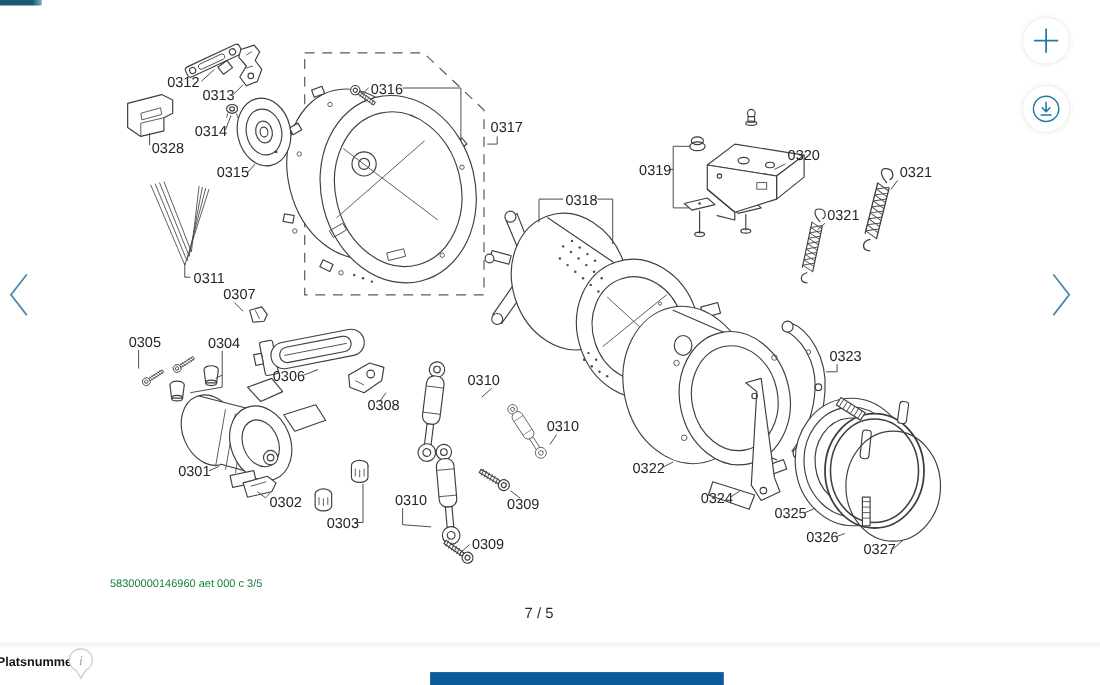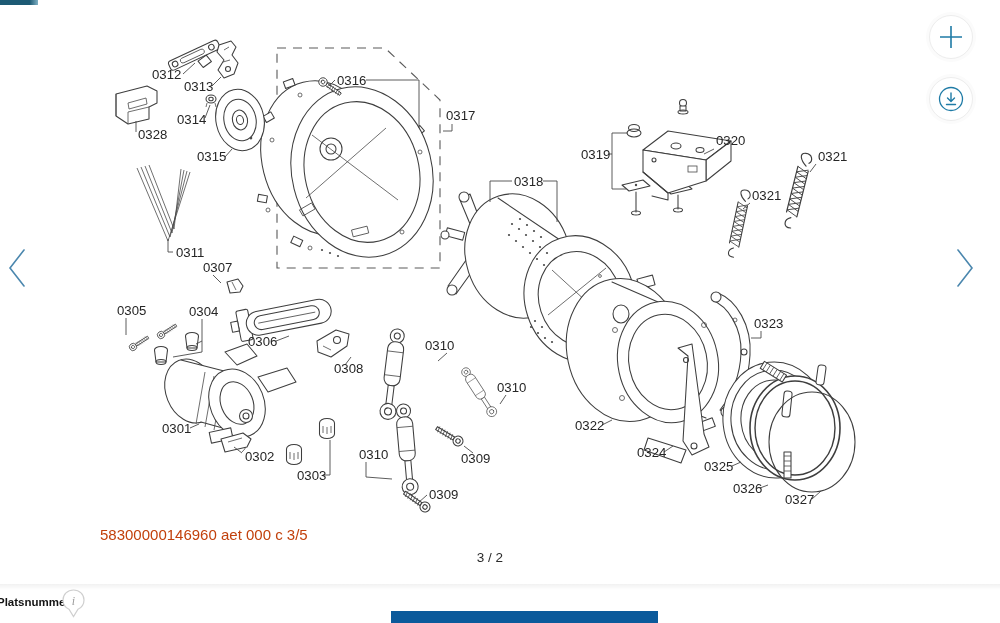--- a/index.html
+++ b/index.html
@@ -27,21 +27,21 @@
   .ln{stroke:#3e3e3e;fill:none;stroke-width:1.05;stroke-linecap:round;stroke-linejoin:round;}
   .wh{fill:#ffffff;stroke:#3e3e3e;stroke-width:1.05;stroke-linejoin:round;}
   .fill-only{fill:#ffffff;stroke:none;}
   .thin{stroke:#4a4a4a;stroke-width:.8;fill:none;}
   .leader{stroke:#4a4a4a;stroke-width:.9;fill:none;}
   .dot{fill:#4a4a4a;stroke:none;}
   .dash{stroke:#5a5a5a;stroke-width:1.1;fill:none;stroke-dasharray:9 7;}
   
   .footer-shadow{position:absolute;left:0;top:584px;width:100%;height:6px;
     background:linear-gradient(#0000000e,#00000000);}
-  .code-line{position:absolute;left:100px;top:526px;font-size:15px;color:#c2410c;}
+  .code-line{position:absolute;left:100px;top:526px;font-size:10px;color:#15803d;}
   .pager{position:absolute;left:440px;top:550px;width:100px;text-align:center;
     font-size:13.5px;color:#2b2b2b;}
   .plats{position:absolute;left:-3px;top:596px;font-size:11.5px;font-weight:bold;color:#141414;}
   .info-btn{position:absolute;left:60px;top:588px;width:27px;height:31px;background:transparent;
     border:none;padding:0;cursor:pointer;}
   .scroll-thumb{position:absolute;left:391px;top:611px;width:267px;height:12px;background:#0b5a9b;}
 </style>
 </head>
 <body>
 
@@ -417,21 +417,21 @@
     <polyline points="20,4 6,22 20,40" stroke="#4b87ae" stroke-width="1.6" fill="none" stroke-linecap="round"></polyline>
   </svg>
 </button>
 <button class="nav-btn next">
   <svg width="26" height="44" viewBox="0 0 26 44">
     <polyline points="6,4 20,22 6,40" stroke="#4b87ae" stroke-width="1.6" fill="none" stroke-linecap="round"></polyline>
   </svg>
 </button>
 
 <div class="code-line">58300000146960 aet 000 c 3/5</div>
-<div class="pager">3 / 2</div>
+<div class="pager">7 / 5</div>
 <div class="footer-shadow"></div>
 <div class="plats">Platsnummer *</div>
 <button class="info-btn">
   <svg width="27" height="31" viewBox="0 0 27 31">
     <path d="M13.5,2 C19.5,2 24,6.5 24,12 C24,16.2 21.5,19.6 18,21.2 L13.5,28.5 L9,21.2 C5.5,19.6 3,16.2 3,12 C3,6.5 7.5,2 13.5,2 Z" fill="#ffffff" stroke="#cfcfcf" stroke-width="1.2"></path>
     <text x="13.5" y="16.5" text-anchor="middle" style="font-family:'Liberation Serif', serif;font-style:italic;font-size:12px;fill:#9b9b9b;">i</text>
   </svg>
 </button>
 <div class="scroll-thumb"></div>
 

